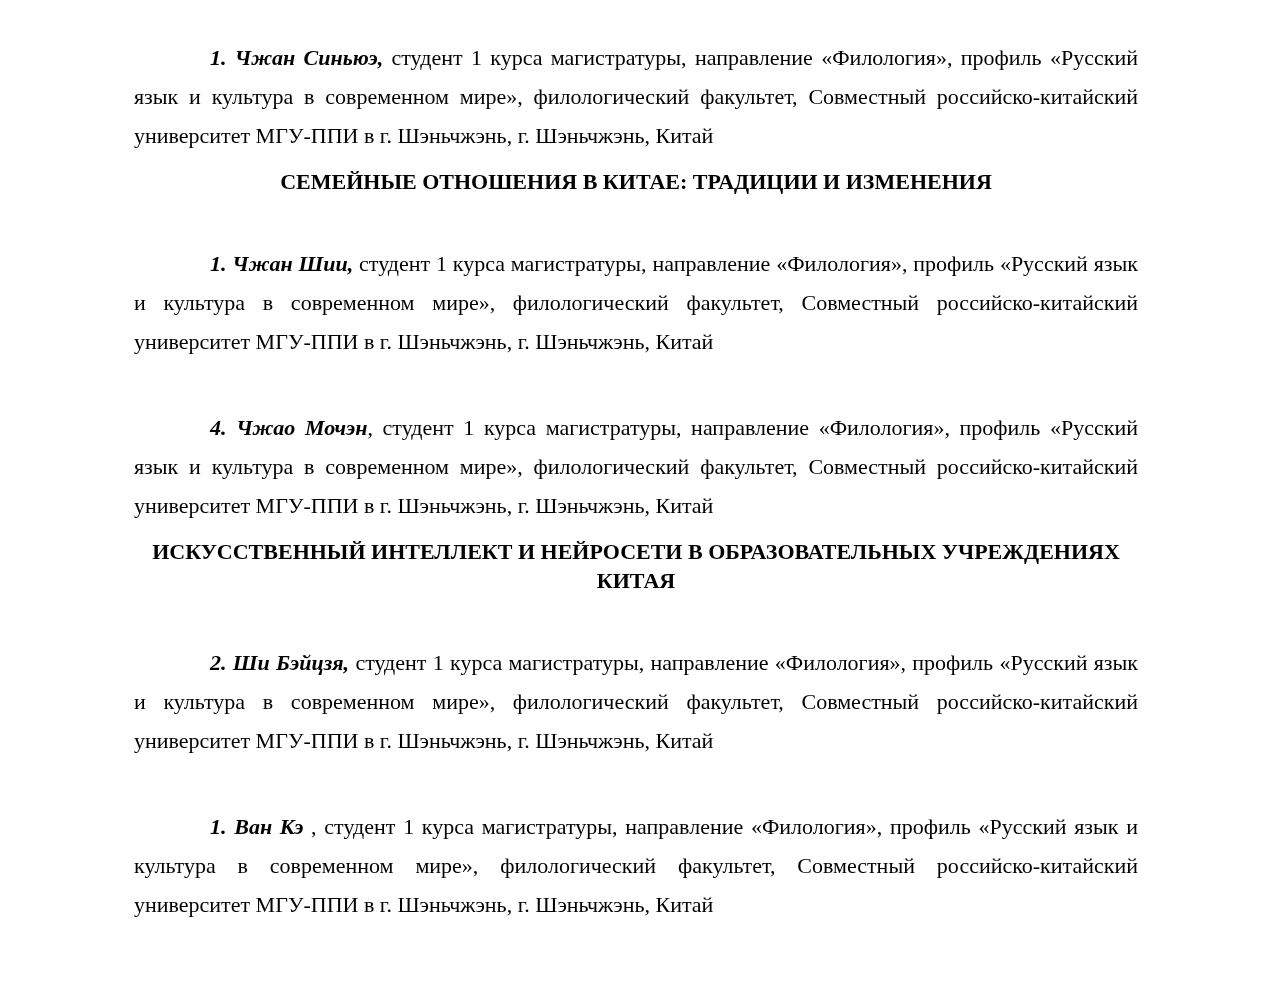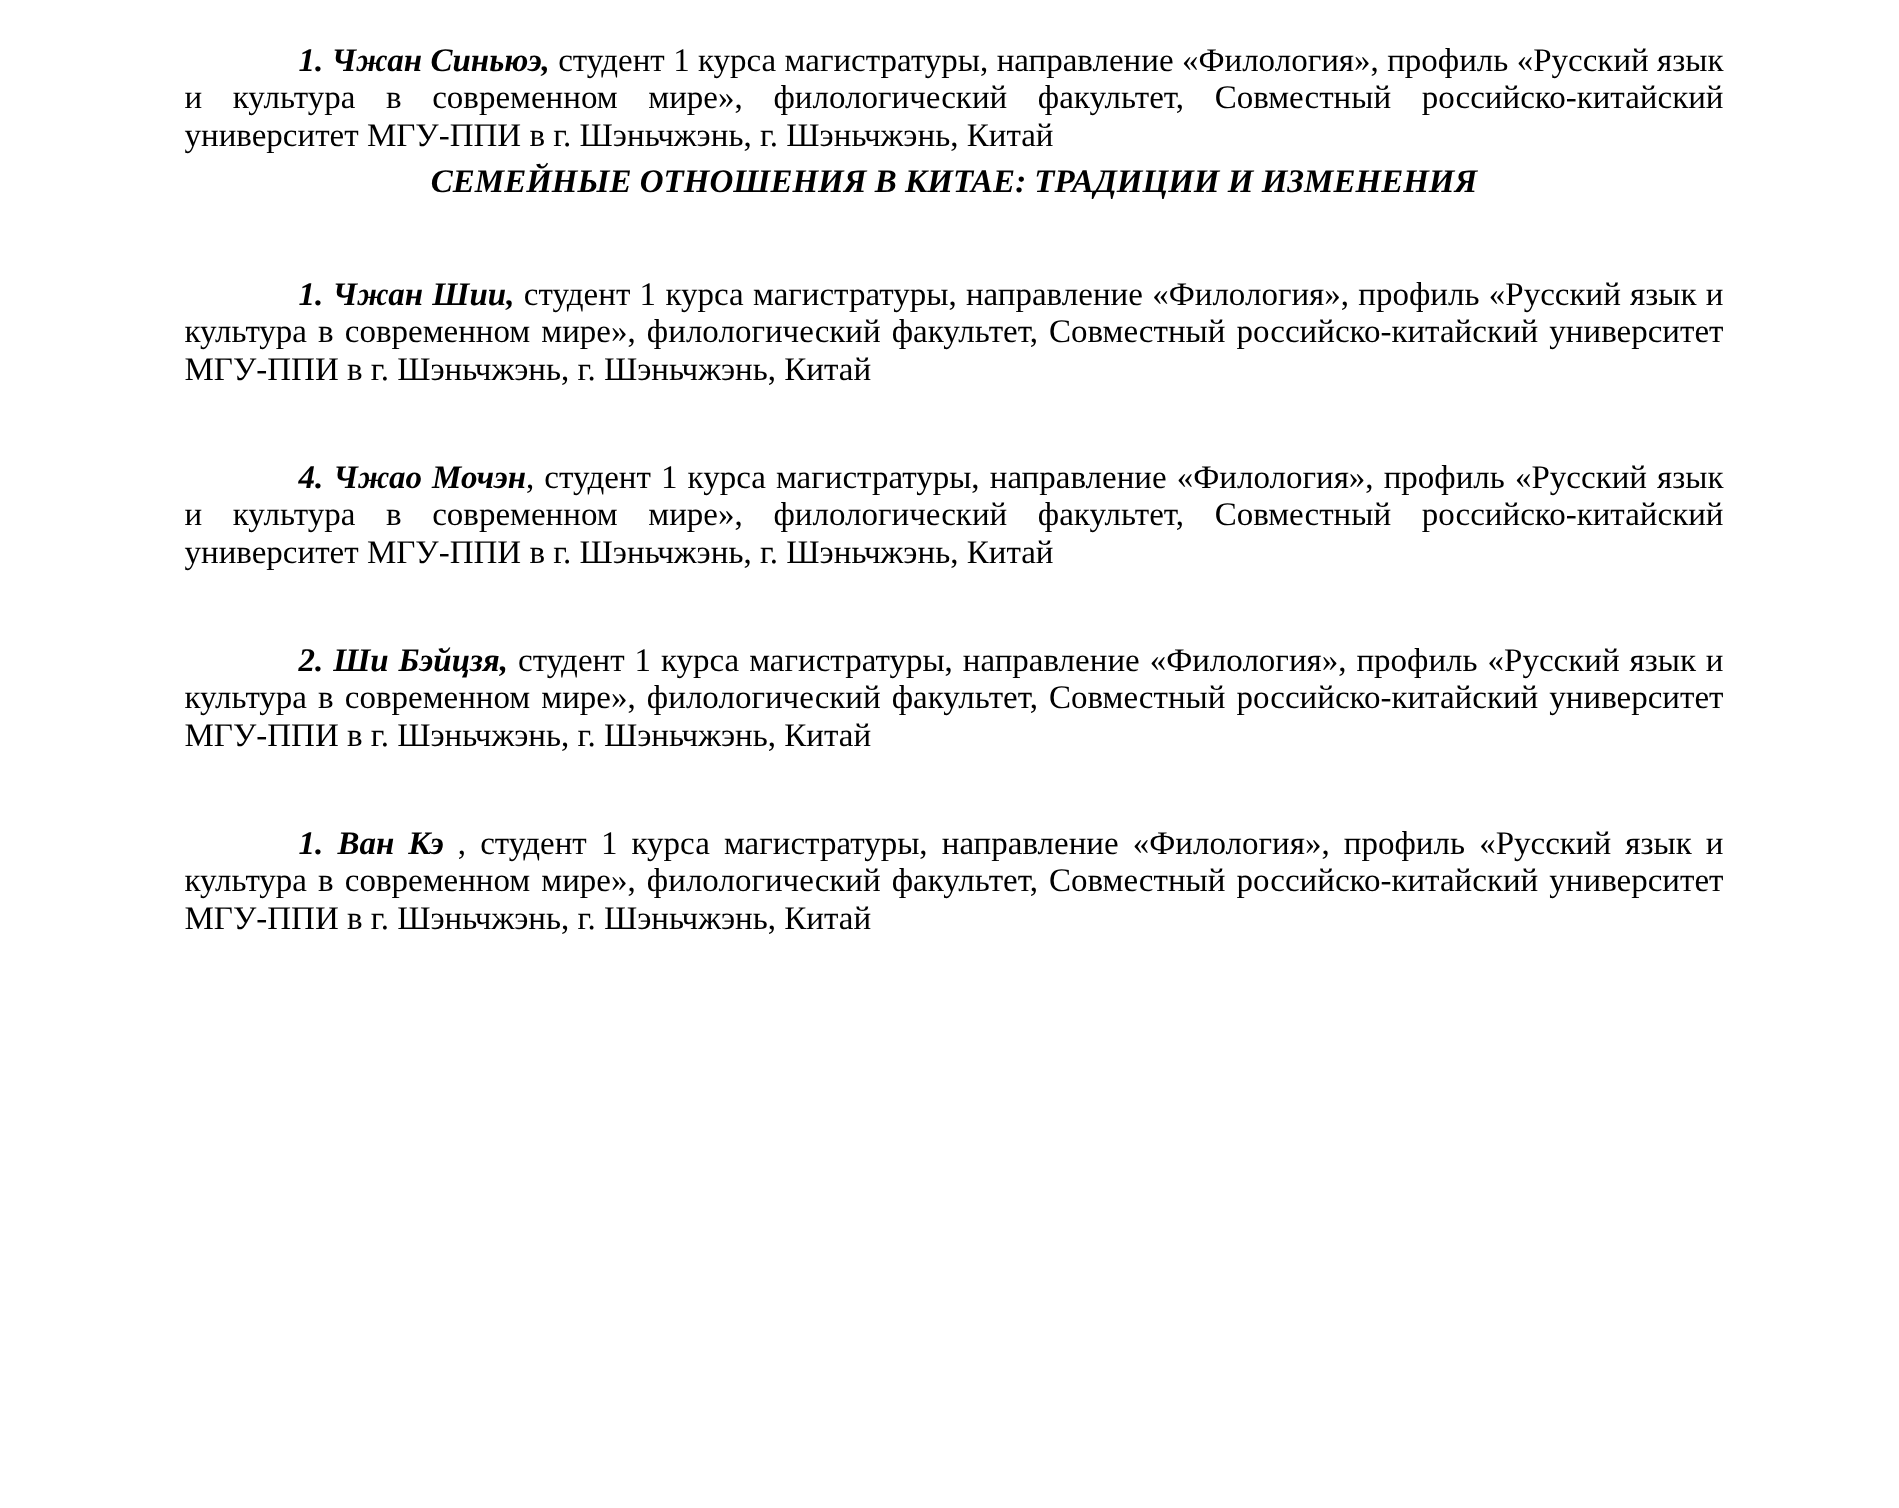--- a/index.html
+++ b/index.html
@@ -21,55 +21,55 @@
     padding: 26px 116px 10px 122px;
     background: #ffffff;
   }
   .entry {
     margin: 0 0 47px 0;
   }
   .entry:last-child {
     margin-bottom: 0;
   }
   .body-par {
-    margin: 1px;
+    margin: 12px;
     font-size: 22px;
-    line-height: 25px;
+    line-height: 39px;
     text-align: justify;
     text-indent: 76px;
   }
   .author-name {
     font-weight: bold;
     font-style: italic;
   }
   .paper-title {
     margin: 4px;
     font-size: 22px;
     line-height: 29.5px;
     font-weight: bold;
     text-align: center;
-    font-style: italic;
   }
 </style>
 </head>
 <body>
 
 <div class="page">
 
   <section class="entry">
     <p class="body-par"><span class="author-name">1. Чжан Синьюэ,</span><span></span><span> студент 1 курса магистратуры, направление «Филология», профиль «Русский язык и культура в современном мире», филологический факультет, Совместный российско-китайский университет МГУ-ППИ в г. Шэньчжэнь, г. Шэньчжэнь, Китай</span></p>
     <h2 class="paper-title">СЕМЕЙНЫЕ ОТНОШЕНИЯ В КИТАЕ: ТРАДИЦИИ И ИЗМЕНЕНИЯ</h2>
   </section>
 
   <section class="entry">
     <p class="body-par"><span class="author-name">1. Чжан Шии,</span><span></span><span> студент 1 курса магистратуры, направление «Филология», профиль «Русский язык и культура в современном мире», филологический факультет, Совместный российско-китайский университет МГУ-ППИ в г. Шэньчжэнь, г. Шэньчжэнь, Китай</span></p>
   </section>
 
   <section class="entry">
     <p class="body-par"><span class="author-name">4. Чжао Мочэн</span><span>,</span><span> студент 1 курса магистратуры, направление «Филология», профиль «Русский язык и культура в современном мире», филологический факультет, Совместный российско-китайский университет МГУ-ППИ в г. Шэньчжэнь, г. Шэньчжэнь, Китай</span></p>
+    <h2 class="paper-title">ИСКУССТВЕННЫЙ ИНТЕЛЛЕКТ И НЕЙРОСЕТИ В ОБРАЗОВАТЕЛЬНЫХ УЧРЕЖДЕНИЯХ КИТАЯ</h2>
   </section>
 
   <section class="entry">
     <p class="body-par"><span class="author-name">2. Ши Бэйцзя,</span><span></span><span> студент 1 курса магистратуры, направление «Филология», профиль «Русский язык и культура в современном мире», филологический факультет, Совместный российско-китайский университет МГУ-ППИ в г. Шэньчжэнь, г. Шэньчжэнь, Китай</span></p>
   </section>
 
   <section class="entry">
     <p class="body-par"><span class="author-name">1. Ван Кэ</span><span> ,</span><span> студент 1 курса магистратуры, направление «Филология», профиль «Русский язык и культура в современном мире», филологический факультет, Совместный российско-китайский университет МГУ-ППИ в г. Шэньчжэнь, г. Шэньчжэнь, Китай</span></p>
   </section>
 

